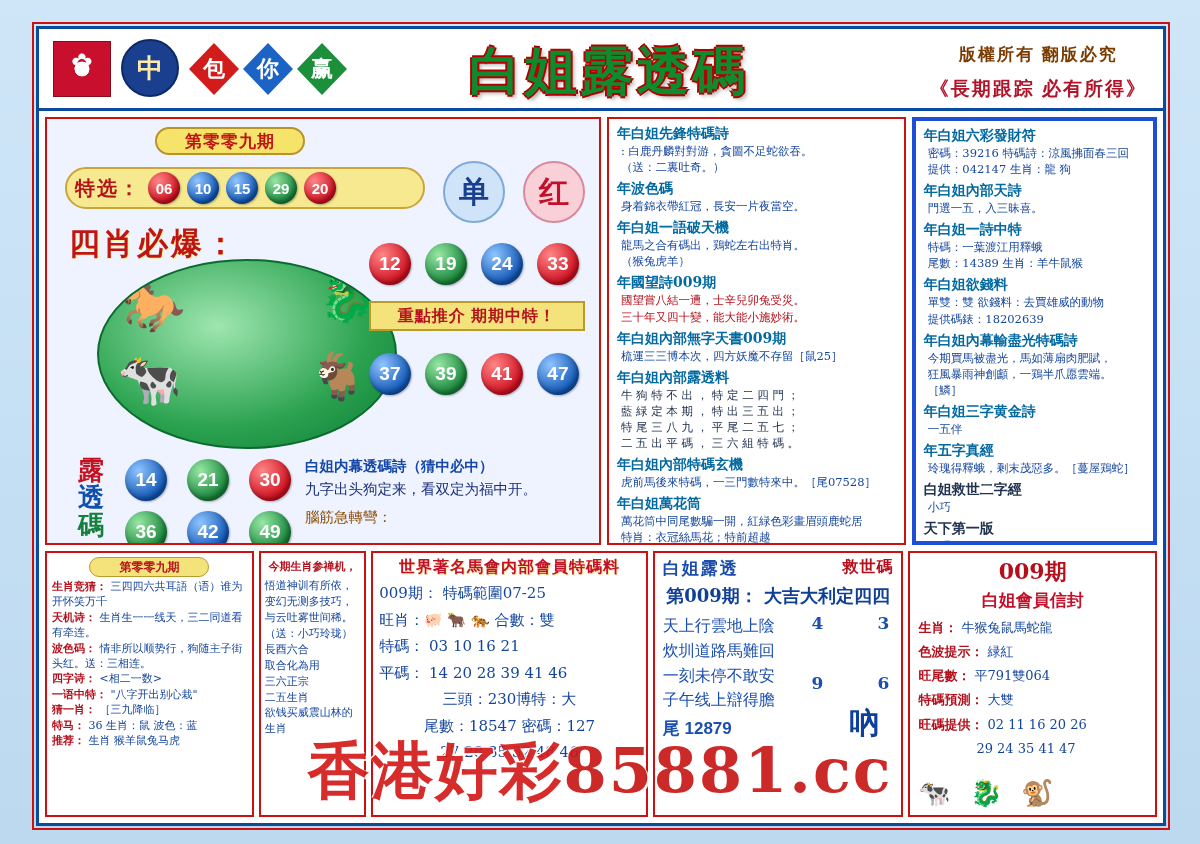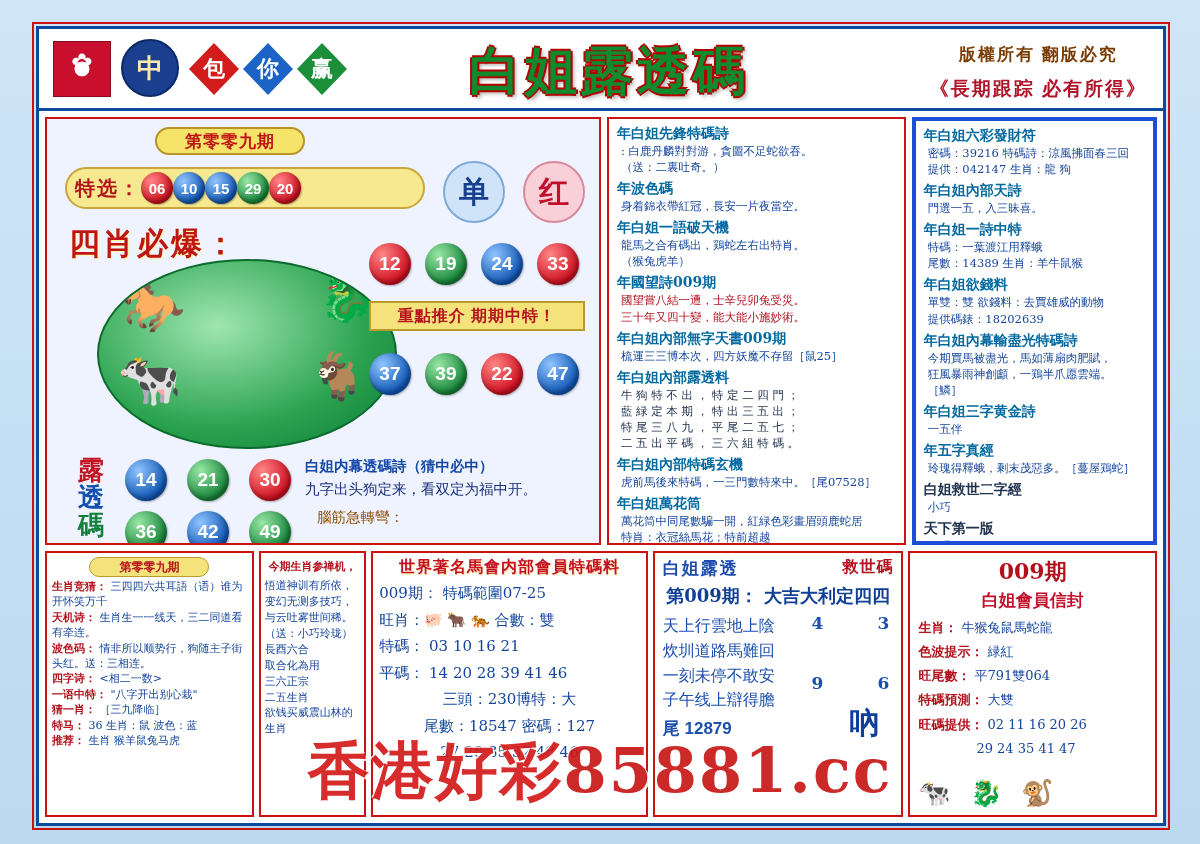--- a/index.html
+++ b/index.html
@@ -97,21 +97,21 @@
     color:#c01515; font-size:17px; font-weight:bold;
     display:flex; align-items:center; justify-content:center;
     letter-spacing:1px;
   }
   .special-row {
     position:absolute; left:18px; top:48px; display:flex; align-items:center;
     width:360px; height:42px;
     background:#f7e98f;
     border:2px solid #caa63a;
     border-radius:21px;
-    padding-left:8px; 
+    padding-left:8px; gap:7px;
   }
   .special-row .lbl { font-size:20px; font-weight:bold; color:#b3121a; letter-spacing:2px;}
   .ball {
     width:32px; height:32px; border-radius:50%;
     display:flex; align-items:center; justify-content:center;
     color:#fff; font-size:15px; font-weight:bold;
     box-shadow: inset -2px -3px 5px rgba(0,0,0,.35), 1px 1px 2px rgba(0,0,0,.3);
   }
   .ball.red{ background:radial-gradient(circle at 32% 28%, #ff8686, #cf1020 70%); }
   .ball.blue{ background:radial-gradient(circle at 32% 28%, #8fc4ff, #1157b5 70%); }
@@ -172,21 +172,21 @@
   .lbgrid {
     position:absolute; left:78px; top:340px;
     display:grid; grid-template-columns:repeat(3,50px); gap:10px 12px;
   }
   .poem-block {
     position:absolute; left:258px; top:336px; width:286px;
     font-family:"DejaVu Serif", serif;
     font-size:14.5px; line-height:1.5; color:#1a2e7a;
   }
   .poem-block .t { color:#1648a8; font-weight:bold; margin-bottom:2px;}
-  .poem-block .brown { color:#8a4a00;margin-left:12px; }
+  .poem-block .brown { color:#8a4a00; }
 
   
   .mid-col {
     width:300px; height:428px;
     background:#ffffff;
     border:2px solid #cc1111;
     padding:6px 8px;
     overflow:hidden;
   }
   .right-col {
@@ -346,21 +346,21 @@
         <div class="ball-grid">
           <div class="ball big red">12</div>
           <div class="ball big green">19</div>
           <div class="ball big blue">24</div>
           <div class="ball big red">33</div>
         </div>
         <div class="rec-banner">重點推介 期期中特！</div>
         <div class="ball-grid" style="top:234px">
           <div class="ball big blue">37</div>
           <div class="ball big green">39</div>
-          <div class="ball big red">22</div>
+          <div class="ball big red">41</div>
           <div class="ball big blue">47</div>
         </div>
 
         <div class="lu-tou-ma">
           <span>露</span>
           <span>透</span>
           <span>碼</span>
         </div>
 
         <div class="lbgrid">

